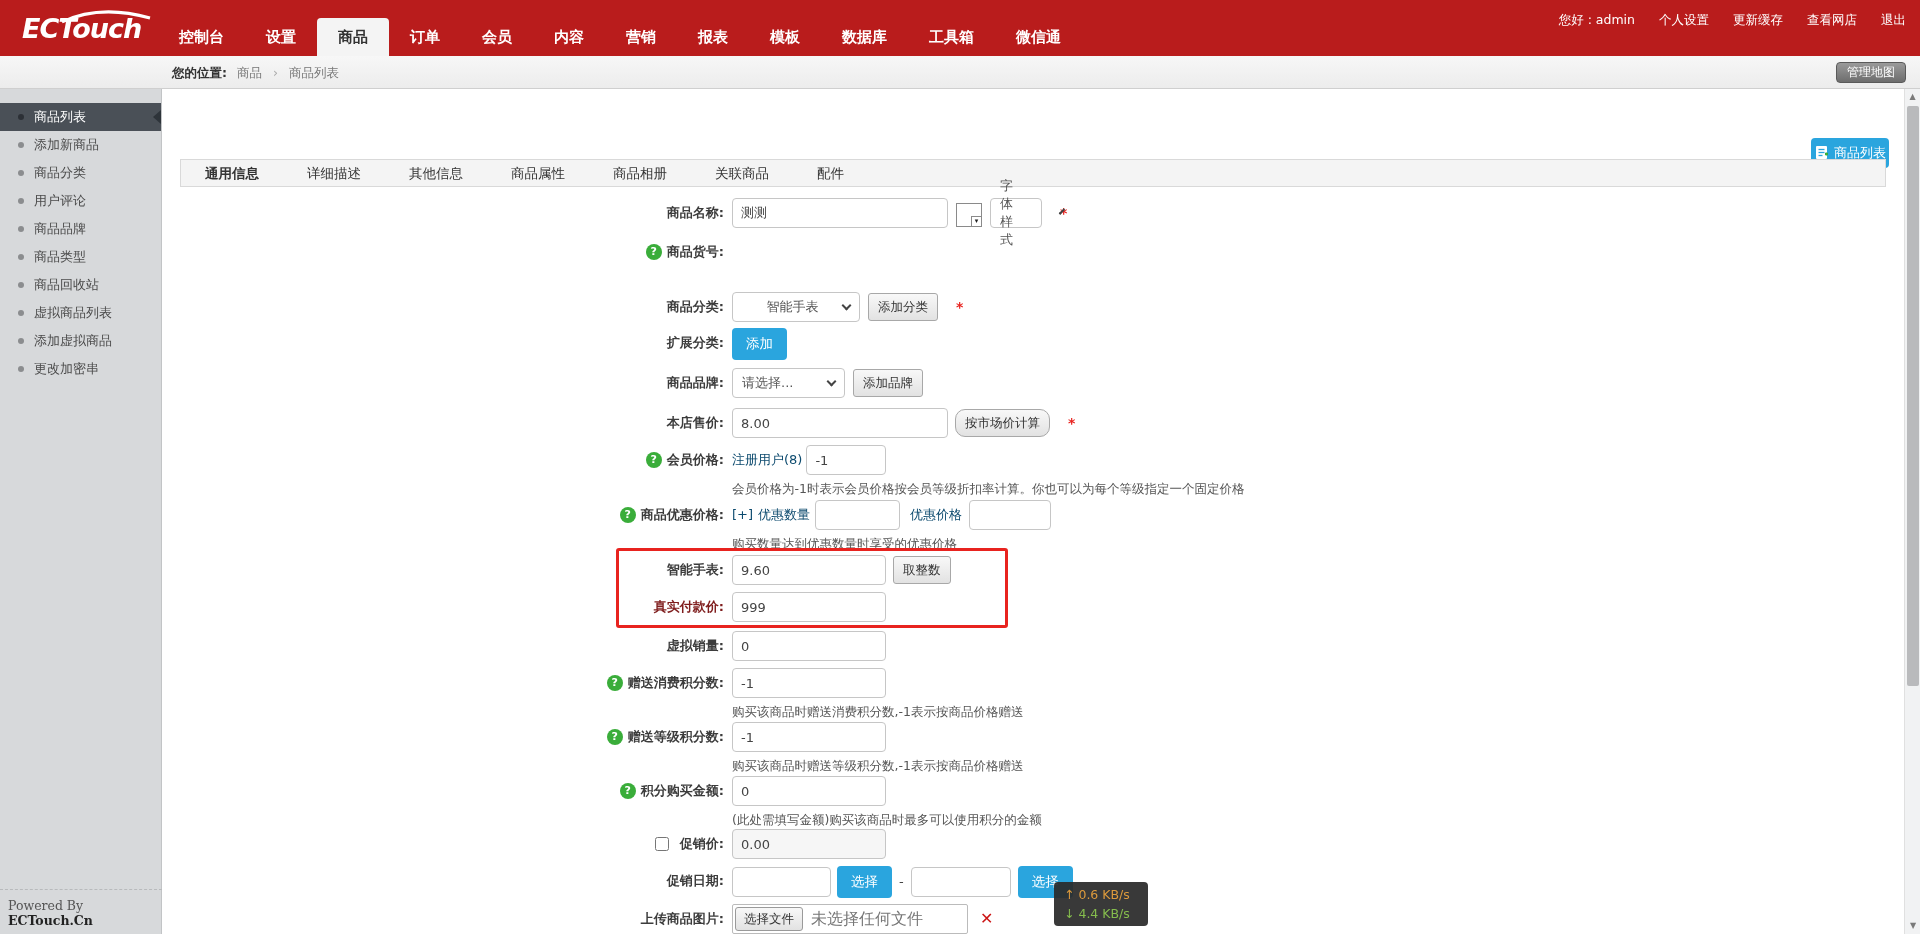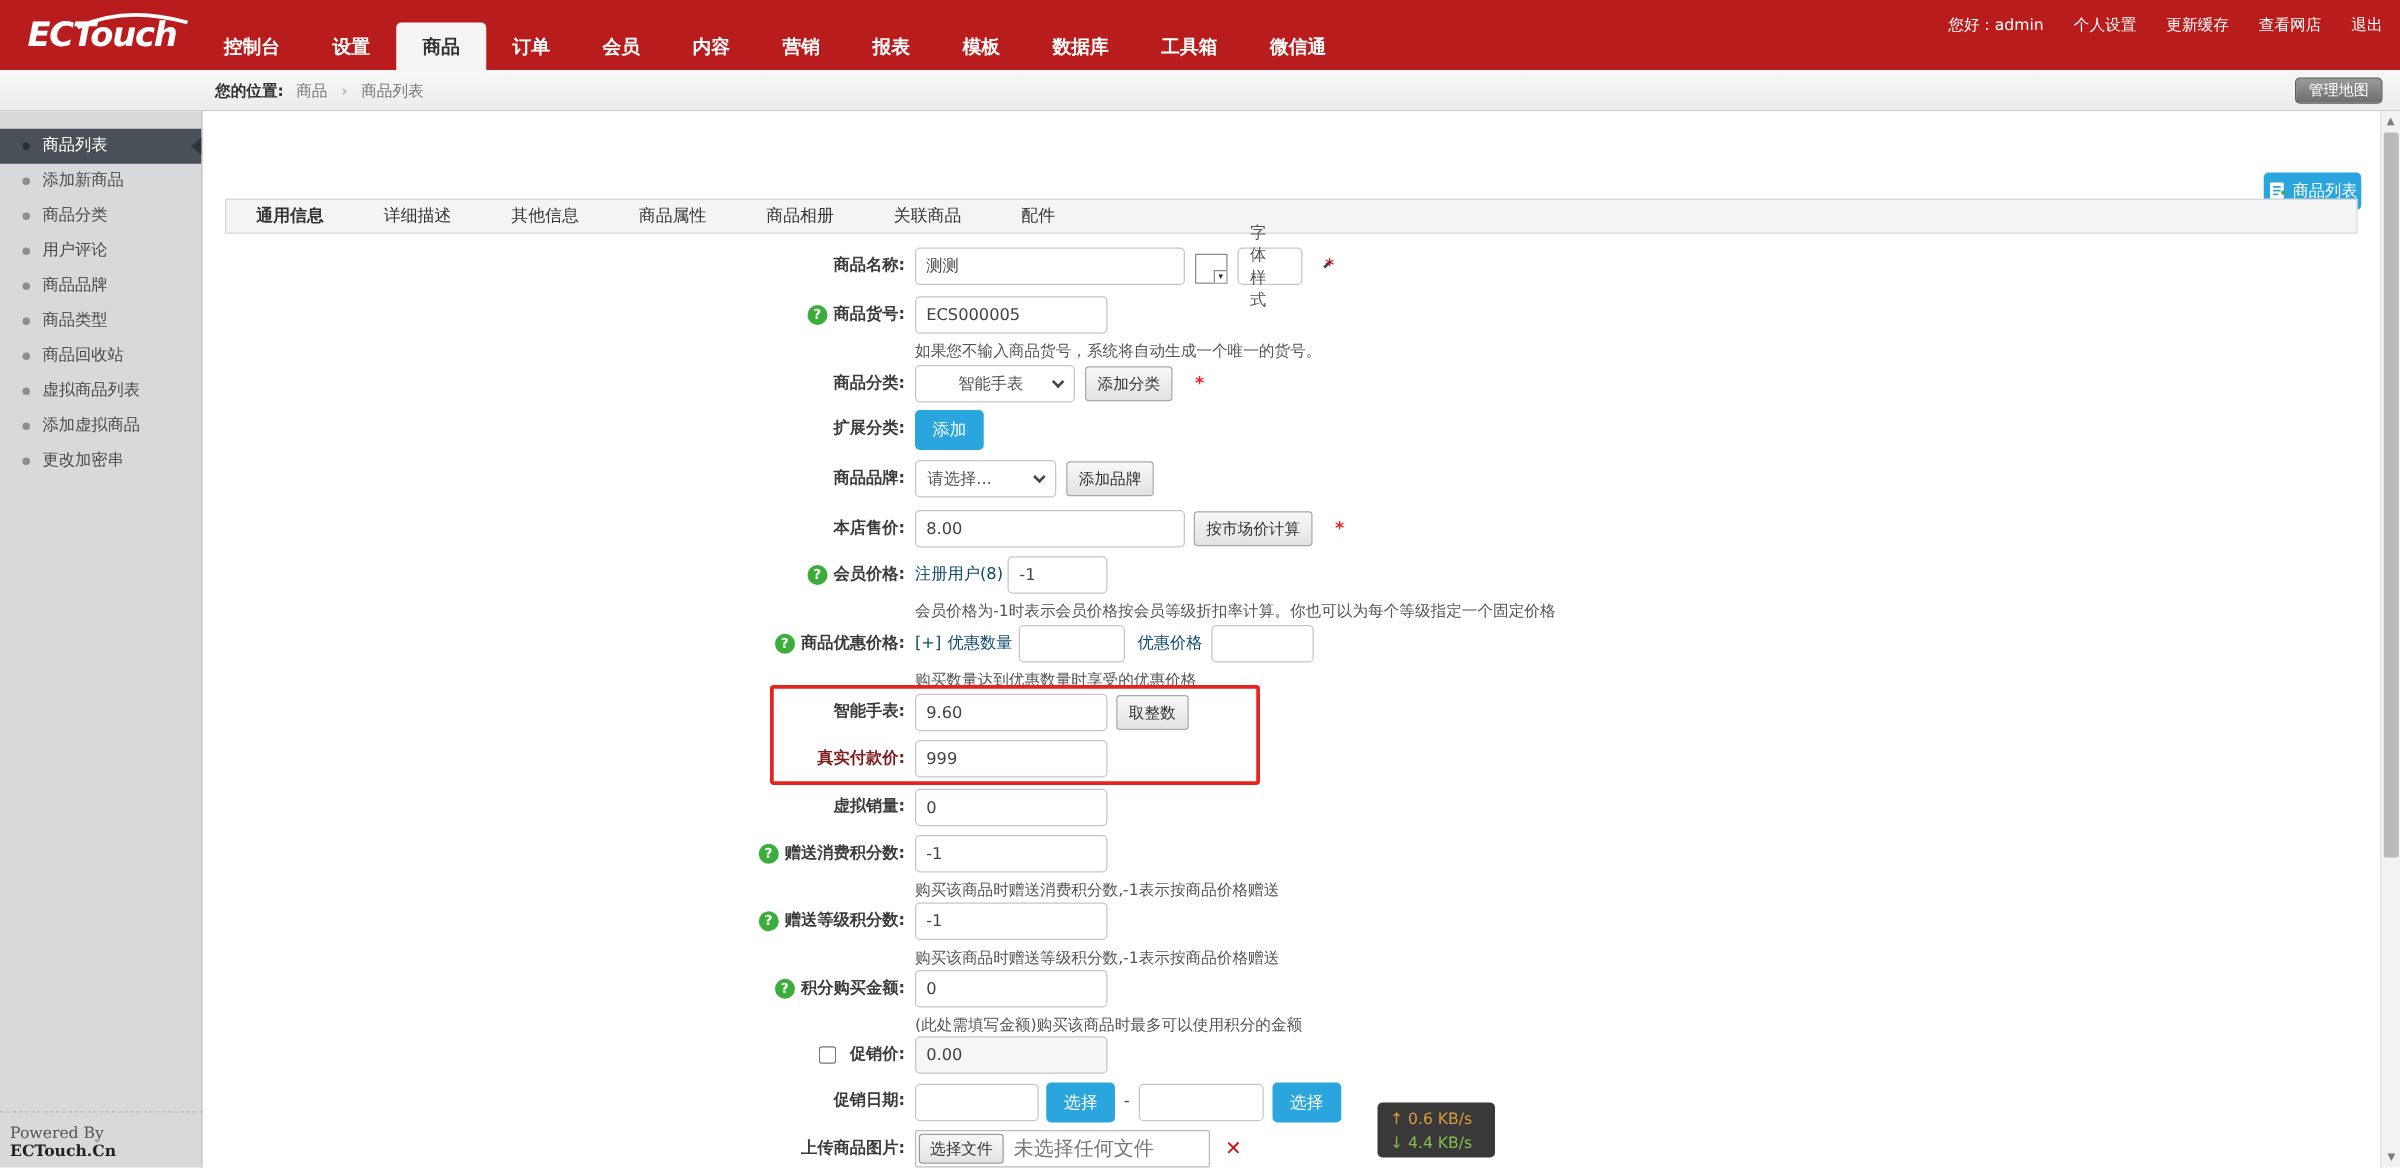--- a/index.html
+++ b/index.html
@@ -98,21 +98,21 @@
   .nofile { margin-left:8px; font-size:16px; color:#777; }
   .removex { margin-left:12px; color:#cc1414; font-size:16px; font-weight:bold; line-height:30px; cursor:pointer; }
   .dash { margin:0 7px; color:#444; font-size:13px; line-height:32px; }
   .chk { width:14px; height:14px; margin-right:6px; cursor:pointer; }
 
   
   .redbox { position:absolute; left:453px; top:459px; width:392px; height:80px;
     border:3px solid #e8231f; border-radius:3px; pointer-events:none; z-index:40; }
   .netbadge { position:absolute; left:891px; top:793px; width:94px; height:44px;
     background:rgba(42,42,42,0.93); border-radius:4px; z-index:50; padding:3px 10px;
-    font-size:12.5px; line-height:19px; white-space:nowrap;margin-left:48px; }
+    font-size:12.5px; line-height:19px; white-space:nowrap; }
   .netbadge .up { color:#dd9a3c; }
   .netbadge .down { color:#85bd4d; }
 
   
   .scrollbar { position:absolute; right:0; top:89px; width:16px; height:845px; background:#f1f2f3;
     border-left:1px solid #e0e0e0; }
   .scroll-arrow { height:16px; text-align:center; font-size:8px; color:#7a7a7a; line-height:16px; cursor:pointer; }
   .scroll-thumb { position:absolute; left:2px; top:17px; width:12px; height:580px;
     background:#b9babc; border-radius:2px; cursor:pointer; }
   .scroll-arrow.bottom { position:absolute; bottom:0; width:16px; }
@@ -246,26 +246,20 @@
       <span class="req">*</span>
     </div>
       </div>
   </div>
 
   <div class="frow" style="top:148px;">
     <div class="flabel">
       <span class="helpicon">?</span>
       <span>商品货号:</span>
     </div>
-    <div class="fbody">
-      <div class="cline">
-          <input class="txt w154" value="ECS000005" style="">
-        </div>
-      <div class="note">如果您不输入商品货号，系统将自动生成一个唯一的货号。</div>
-    </div>
   </div>
 
   <div class="frow" style="top:203px;">
     <div class="flabel">商品分类:</div>
     <div class="fbody">
         <div class="cline">
       <div class="selectbox" style="width:128px;">
         <span style="margin:0 auto;">智能手表</span>
         <span class="chev"></span>
       </div>
@@ -295,21 +289,21 @@
       <button class="graybtn" style="margin-left:8px;">添加品牌</button>
     </div>
       </div>
   </div>
 
   <div class="frow" style="top:319px;">
     <div class="flabel">本店售价:</div>
     <div class="fbody">
         <div class="cline">
       <input class="txt w216" value="8.00" style="">
-      <button class="graybtn" style="margin-left:7px;">按市场价计算</button>
+      <button class="graybtn" style="margin-left:7px;border-radius:10px;">按市场价计算</button>
       <span class="req">*</span>
     </div>
       </div>
   </div>
 
   <div class="frow" style="top:356px;">
     <div class="flabel">
       <span class="helpicon">?</span>
       <span>会员价格:</span>
     </div>

